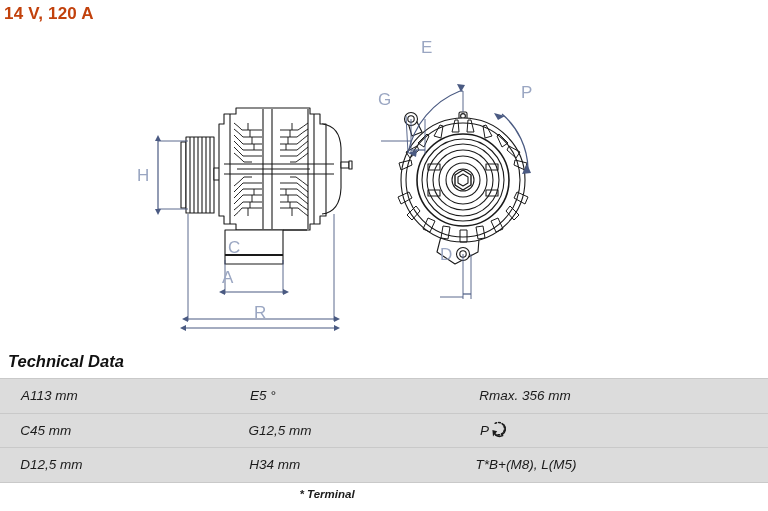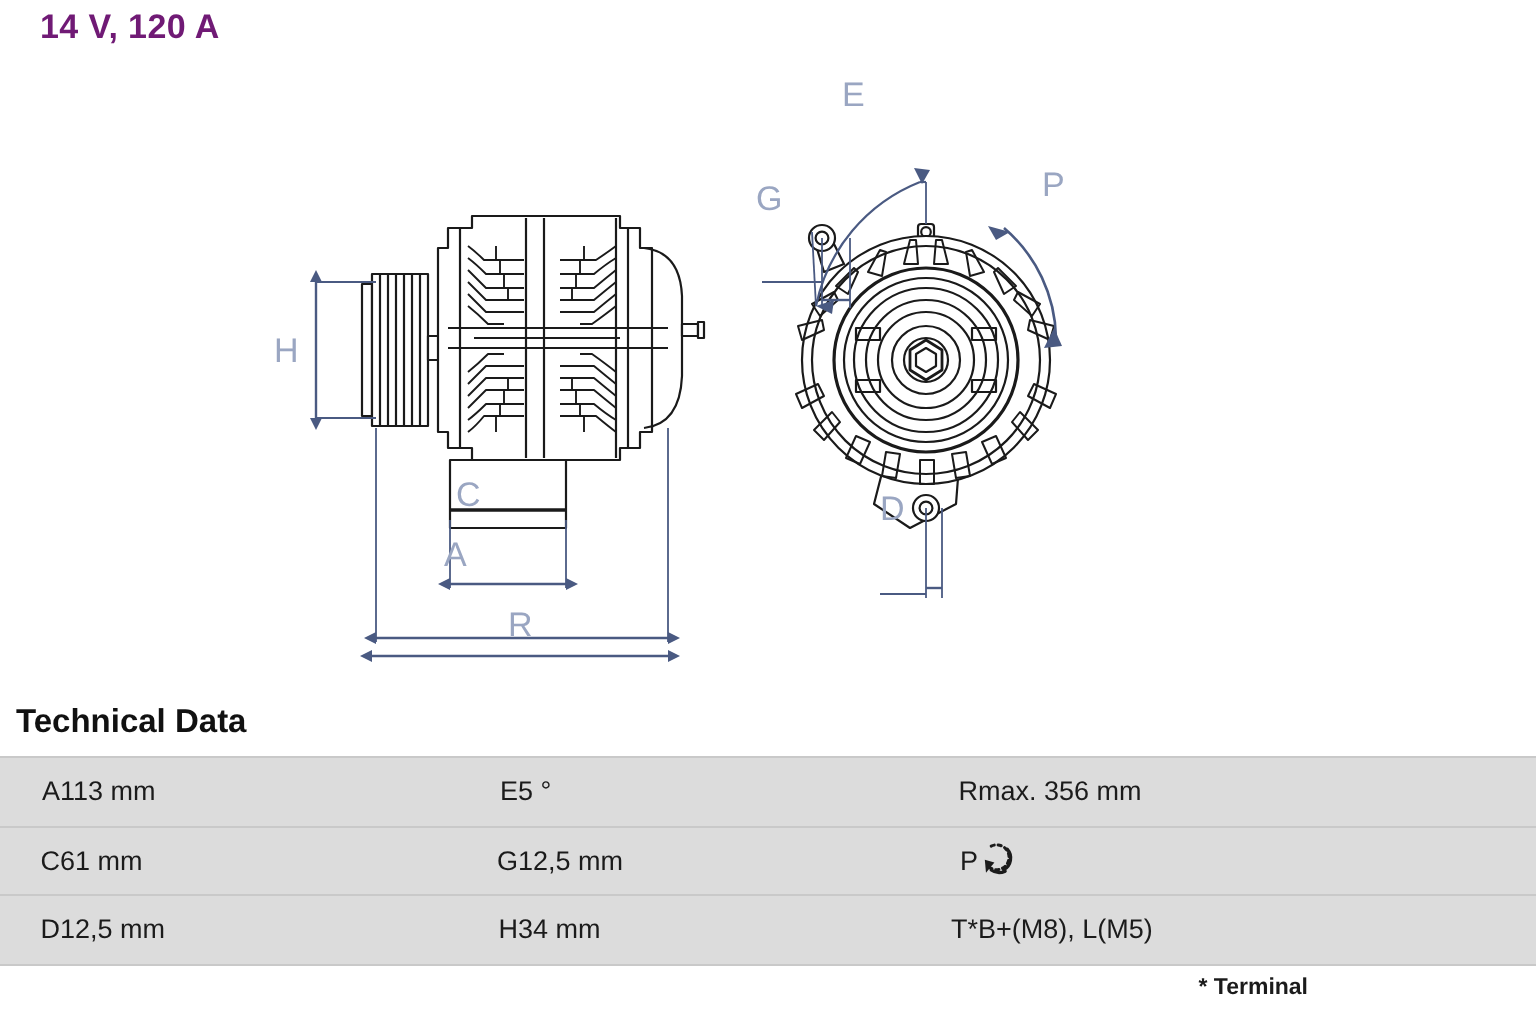--- a/index.html
+++ b/index.html
@@ -12,44 +12,45 @@
     height: 511px;
     font-family: "Liberation Sans", sans-serif;
     color: #000000;
     overflow: hidden;
     position: relative;
   }
 
   
   #spec-title {
     position: absolute;
-    left: 20px;
+    left: 4px;
     top: 4px;
     font-size: 17px;
     font-weight: bold;
     letter-spacing: 0.2px;
-    color: #701a75;
+    color: #c2410c;
   }
 
   
   #drawing-area {
     position: absolute;
     left: 0;
     top: 28px;
     width: 768px;
     height: 320px;
   }
   #drawing-area svg { display: block; }
 
   
   #tech-section {
     position: absolute;
     left: 0;
     top: 352px;
     width: 768px;
+    font-style: italic;
   }
   #tech-heading {
     font-size: 16.5px;
     font-weight: bold;
     color: #111111;
     padding: 0 0 7px 8px;
   }
   table.data-table {
     width: 768px;
     border-collapse: collapse;
@@ -69,21 +70,21 @@
   td.key-cell {
     background: #ffffff;
     text-align: right;
     padding-right: 7px;
   }
   td.val-cell {
     padding-left: 8px;
     margin-left: 18px;
   }
   #footnote {
-    text-align: right;
+    text-align: center;
     font-size: 11.5px;
     color: #1b1b1b;
     padding: 5px 114px 0 0;
     font-weight: bold;
   }
 
   .rot-icon { display: inline-block; vertical-align: middle; }
 </style>
 </head>
 <body>
@@ -327,21 +328,21 @@
       <tr>
         <td class="key-cell">A</td>
         <td class="val-cell">113 mm</td>
         <td class="key-cell">E</td>
         <td class="val-cell">5 °</td>
         <td class="key-cell">R</td>
         <td class="val-cell">max. 356 mm</td>
       </tr>
       <tr>
         <td class="key-cell">C</td>
-        <td class="val-cell">61 mm</td>
+        <td class="val-cell">45 mm</td>
         <td class="key-cell">G</td>
         <td class="val-cell">12,5 mm</td>
         <td class="key-cell">P</td>
         <td class="val-cell">
           <span class="rot-icon">
             <svg width="20" height="20" viewBox="0 0 20 20">
               <path d="M5.6,14.6 A6.2,6.2 0 1,0 5.2,5.0" fill="none" stroke="#1b1b1b" stroke-width="1.5" stroke-linecap="round" stroke-dasharray="1.6 1.9"></path>
               <path d="M12.8,15.9 A6.6,6.6 0 0,0 14.6,5.6" fill="none" stroke="#1b1b1b" stroke-width="1.6" stroke-linecap="round"></path>
               <path d="M13.6,16.6 A7,7 0 0,1 6.6,16.0" fill="none" stroke="#1b1b1b" stroke-width="1.6" stroke-linecap="round"></path>
               <path d="M8.2,12.2 L4.0,17.4 L3.4,10.9 Z" fill="#1b1b1b"></path>

